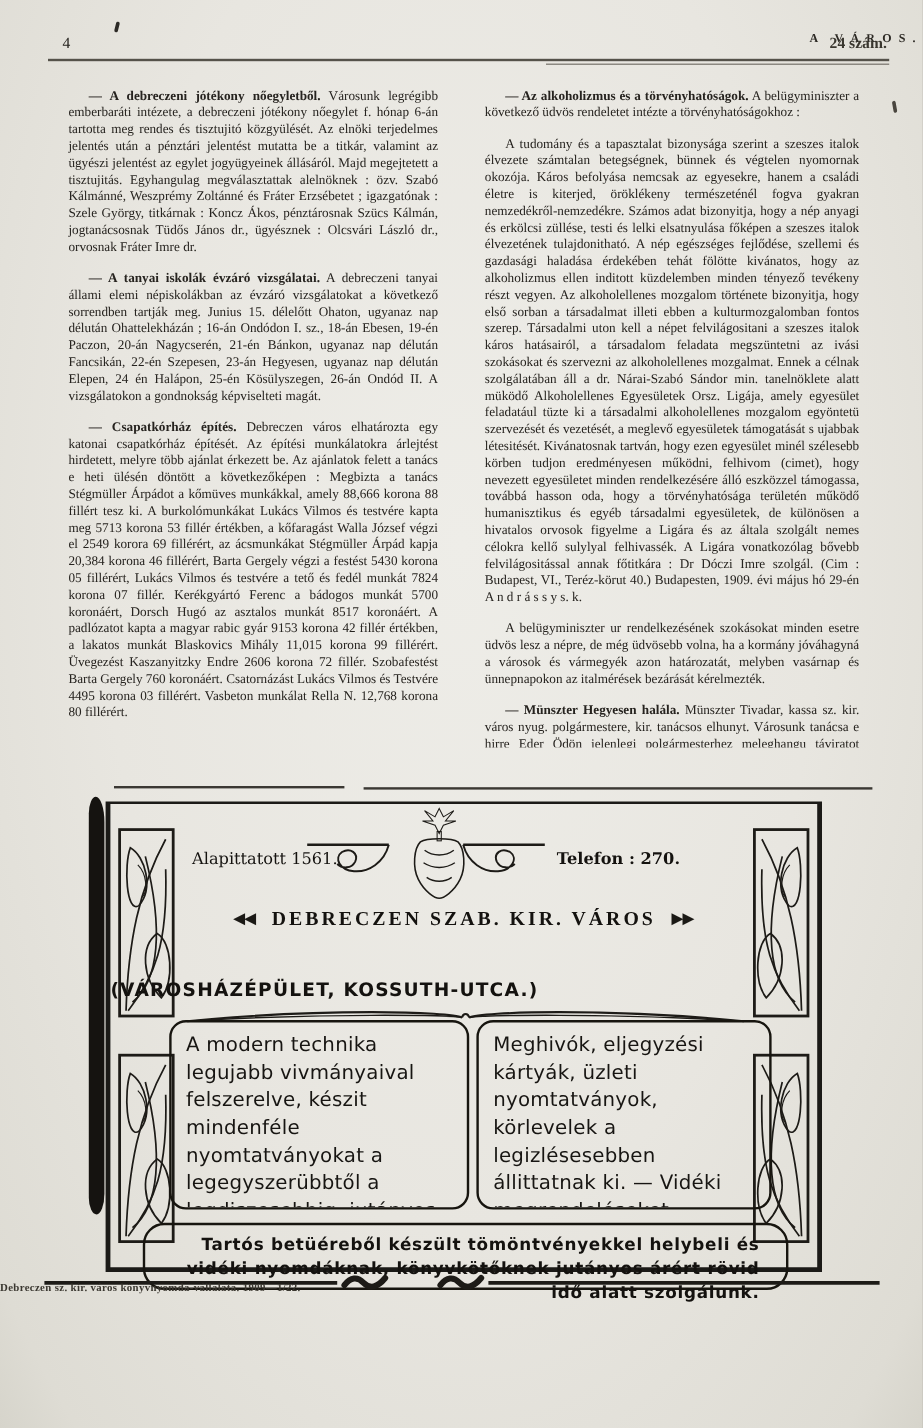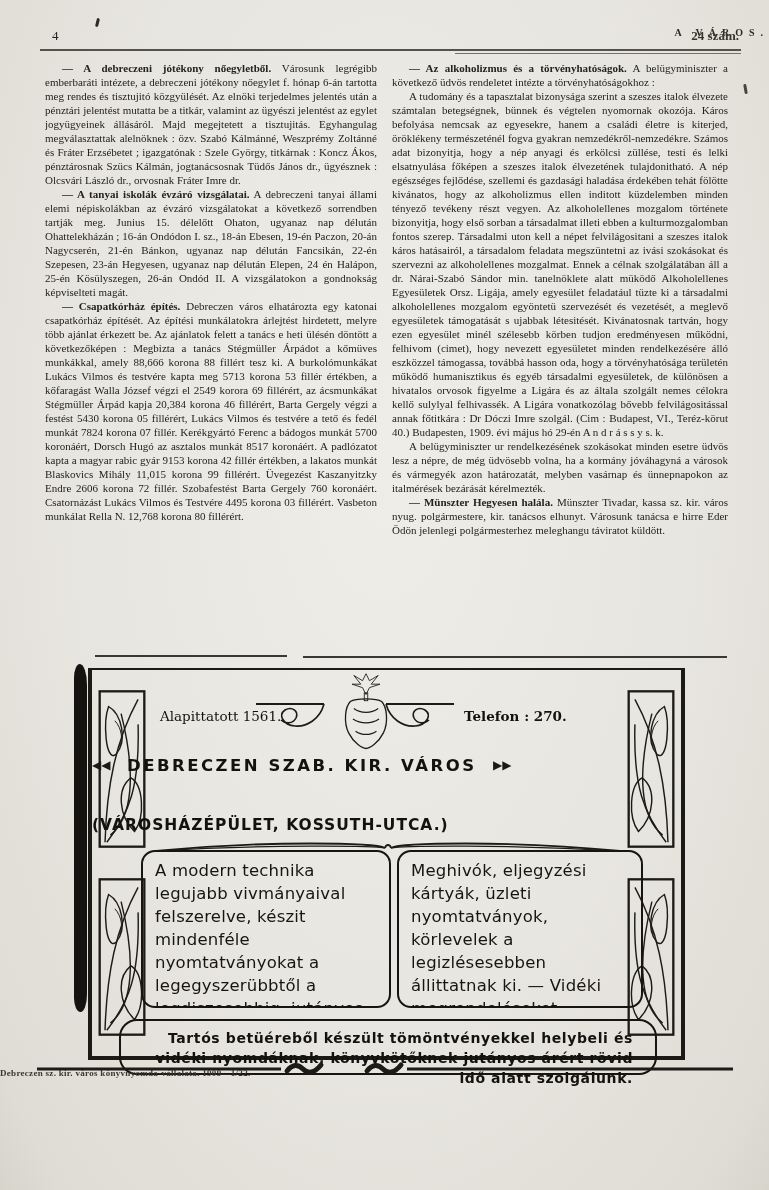--- a/index.html
+++ b/index.html
@@ -14,21 +14,21 @@
   .hdr-title{position:absolute;left:0;right:0;top:27px;text-align:right;
     font-size:10px;font-weight:bold;letter-spacing:6px;color:#2d2a25;}
   .hdr-issue{position:absolute;right:30px;top:28px;font-size:13px;font-weight:bold;color:#3a372f;}
   .rule{position:absolute;left:40px;right:28px;top:49px;height:0;border-top:2px solid #55524a;}
   .rule2{position:absolute;left:455px;right:28px;top:53px;height:1px;background:#76726a;}
   
   .col{position:absolute;top:61px;height:562px;overflow:hidden;
     font-size:11px;line-height:14px;text-align:justify;color:#26231f;}
   .col-left{left:45px;width:332px;}
   .col-right{left:392px;width:336px;}
-  .col p{margin:0;text-indent:17px;}
+  .col p{margin:12px;text-indent:17px;}
   .run-in{font-weight:bold;}
   .endrule-a{position:absolute;left:95px;top:655px;width:192px;height:2px;background:#3b3833;}
   .endrule-b{position:absolute;left:303px;top:656px;width:424px;height:2px;background:#3b3833;}
   
   .artifact-apos{position:absolute;left:96px;top:18px;width:3px;height:9px;background:#2c2a26;
     border-radius:2px;transform:rotate(14deg);}
   .artifact-dash{position:absolute;right:22px;top:84px;width:3px;height:10px;background:#4a463f;
     border-radius:2px;transform:rotate(-10deg);}
   .blot{position:absolute;left:74px;top:664px;width:13px;height:348px;background:#151310;
     border-radius:45% 55% 50% 50% / 4% 6% 5% 4%;}
@@ -41,22 +41,22 @@
   .orn-strip.right{right:5px;transform:scaleX(-1);}
   .orn-strip svg{display:block;margin-bottom:6px;}
   .ad-founded{position:absolute;left:68px;top:38px;font-family:"DejaVu Serif",serif;
     font-weight:normal;font-size:13.5px;}
   .ad-telefon{position:absolute;left:372px;top:38px;font-family:"DejaVu Serif",serif;
     font-weight:bold;font-size:13.5px;}
   .swirl{position:absolute;top:30px;width:72px;height:30px;}
   .swirl.sw-l{left:162px;}
   .swirl.sw-r{left:292px;transform:scaleX(-1);}
   .crest{position:absolute;left:246px;top:2px;width:56px;height:80px;}
-  .ad-city{position:absolute;left:0;right:0;top:86px;
-    font-weight:bold;font-size:16.5px;letter-spacing:2.5px;}
+  .ad-city{position:absolute;left:0;right:0;top:86px;text-align:center;
+    font-weight:bold;font-size:16.5px;letter-spacing:2.5px;font-family:Liberation Serif, serif;}
   .ad-city .arrw{font-size:12px;letter-spacing:0;position:relative;top:-2px;color:#1b1915;}
   .ad-main-title{position:absolute;left:0;right:0;top:104px;text-align:center;
     font-weight:bold;font-size:33px;letter-spacing:0.5px;}
   .ad-addr{position:absolute;left:0;right:0;top:146px;text-align:left;
     font-weight:bold;font-size:15.5px;letter-spacing:1px;}
   .brace{position:absolute;left:58px;top:168px;width:476px;height:16px;}
   .panel{position:absolute;top:180px;height:158px;box-sizing:border-box;overflow:hidden;
     border:2px solid #17150f;border-radius:14px;padding:7px 11px 6px 12px;
     font-size:16.5px;line-height:23px;letter-spacing:0.2px;color:#171512;}
   .panel.pl{left:49px;width:250px;}

